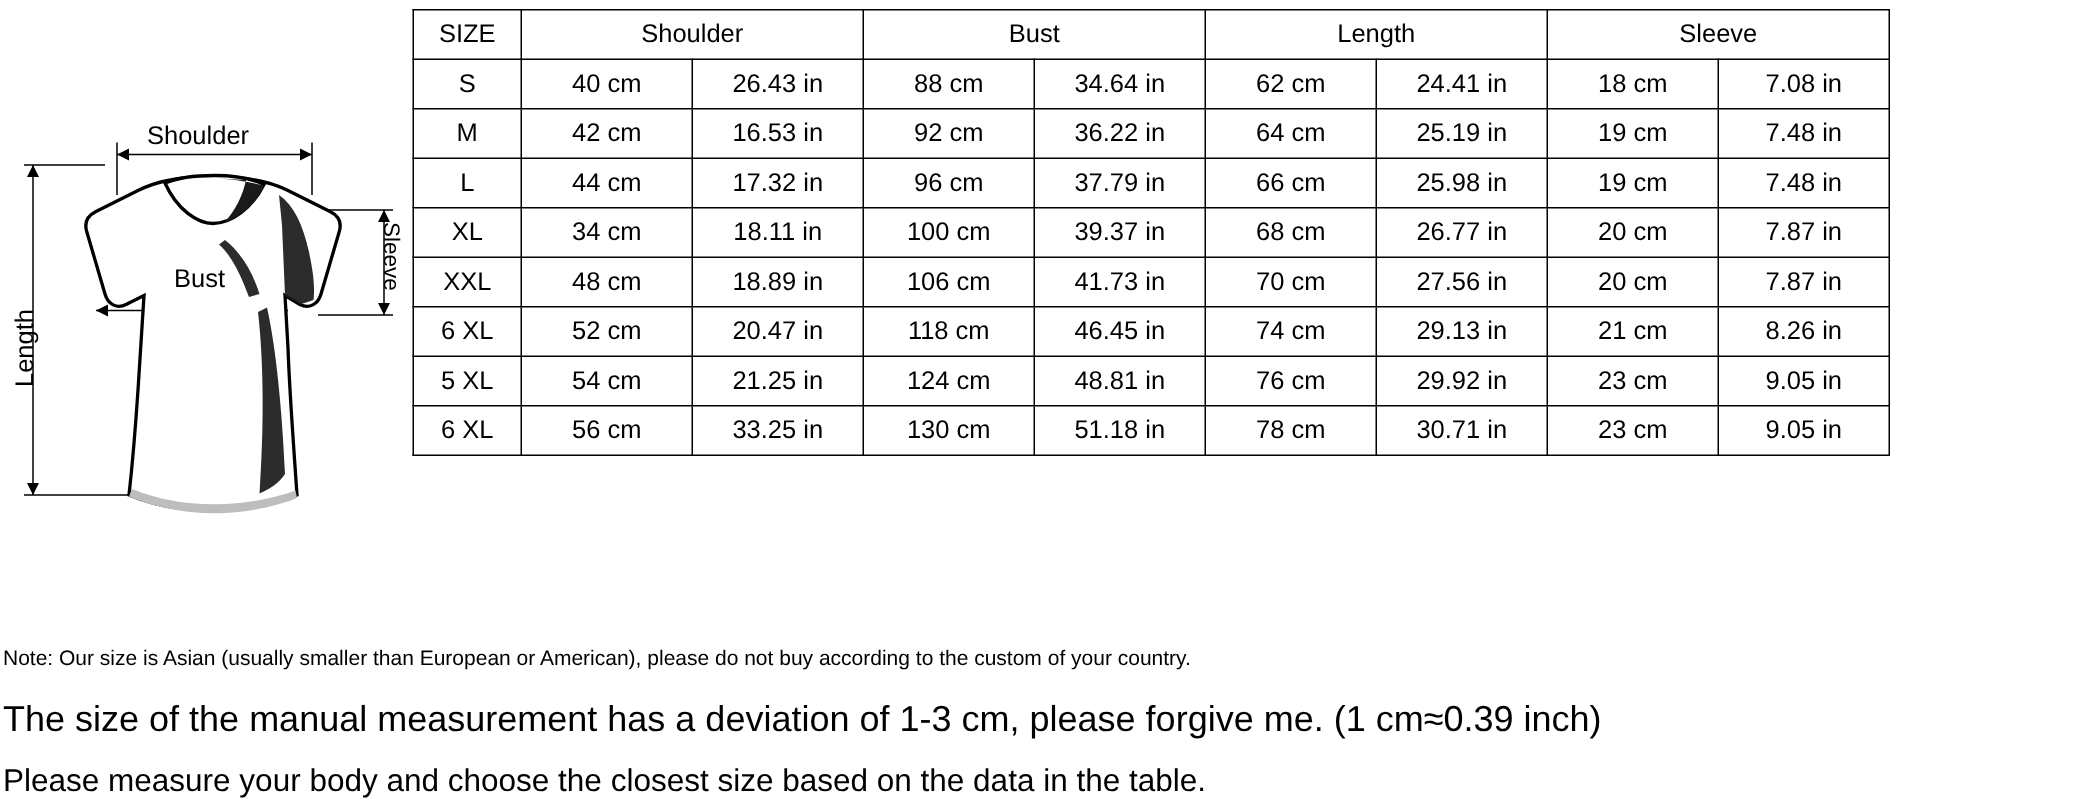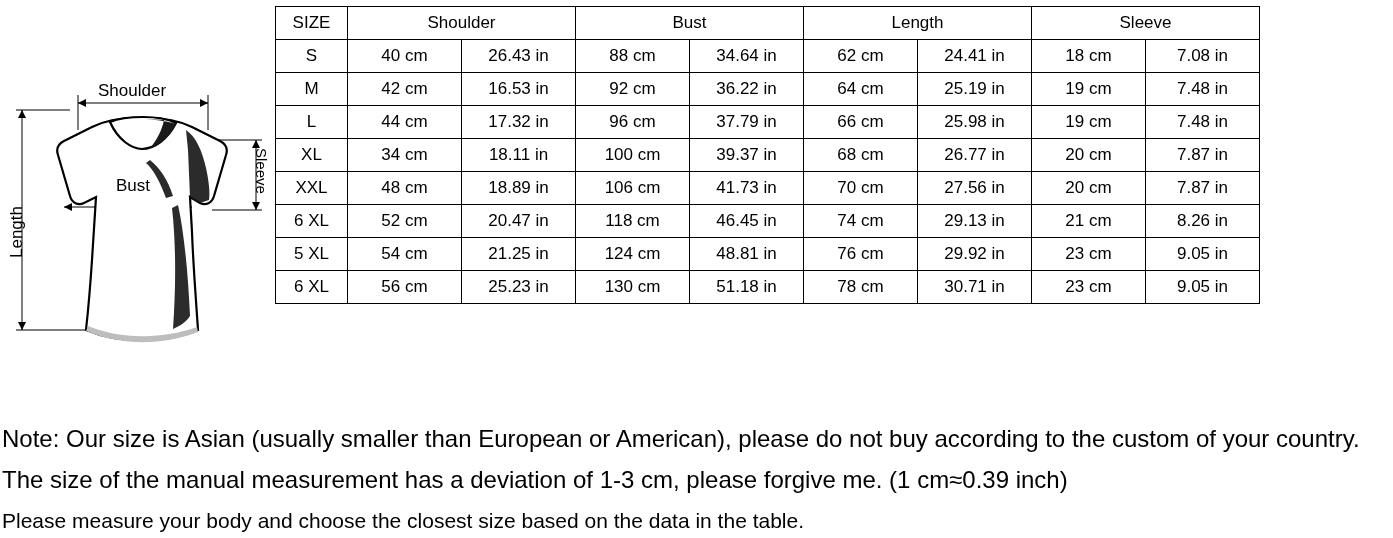--- a/index.html
+++ b/index.html
@@ -66,21 +66,21 @@
 
   
   .notes {
     position: absolute;
     left: 2px;
     top: 418px;
     width: 1389px;
   }
   .notes p {
     margin: 0;
-    font-size: 24px;
+    font-size: 14px;
     line-height: 41px;
     white-space: nowrap;
     font-family: "Liberation Sans", sans-serif;
   }
   .notes p.n2 { font-size: 24px; }
   .notes p.n3 { font-size: 21px; }
 </style>
 </head>
 <body>
 
@@ -263,21 +263,21 @@
             <td>124 cm</td>
             <td>48.81 in</td>
             <td>76 cm</td>
             <td>29.92 in</td>
             <td>23 cm</td>
             <td>9.05 in</td>
           </tr>
           <tr>
             <td>6 XL</td>
             <td>56 cm</td>
-            <td>25.23 in</td>
+            <td>33.25 in</td>
             <td>130 cm</td>
             <td>51.18 in</td>
             <td>78 cm</td>
             <td>30.71 in</td>
             <td>23 cm</td>
             <td>9.05 in</td>
           </tr>
         </tbody>
     </table>
   </div>

